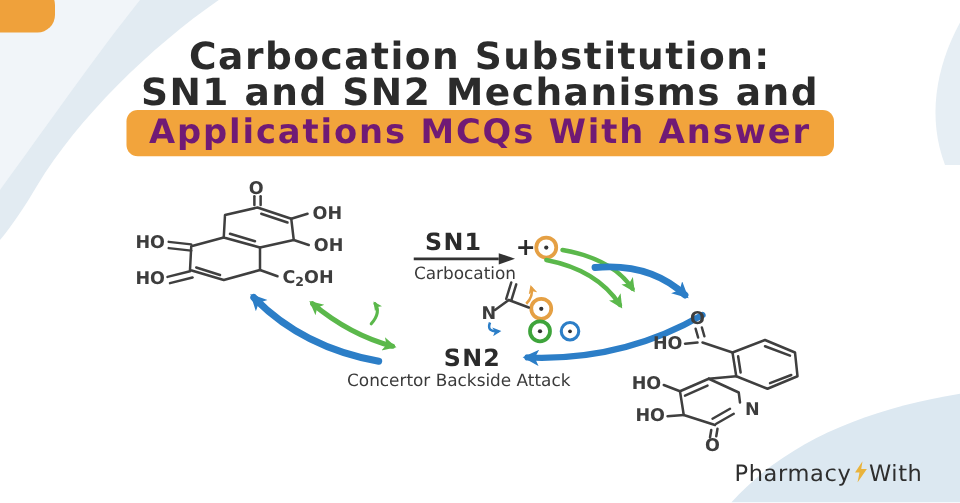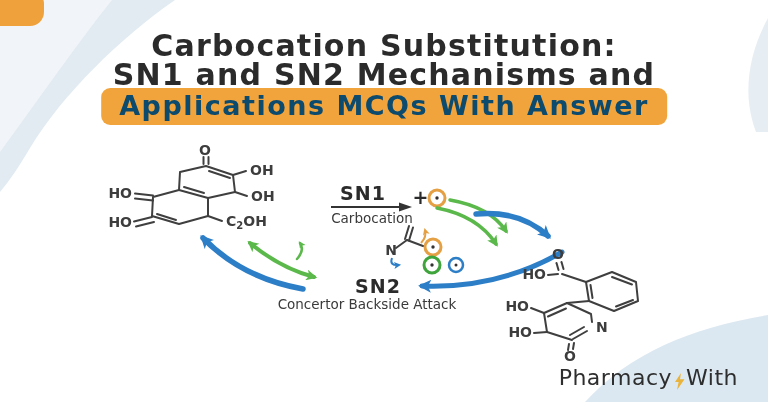--- a/index.html
+++ b/index.html
@@ -3,23 +3,23 @@
 <meta charset="utf-8">
 <style>
   html,body{margin:0;padding:0;}
   body{font-family:"DejaVu Sans","Liberation Sans",sans-serif;background:#fff;}
   .canvas{position:relative;width:768px;height:402px;background:#ffffff;overflow:hidden;}
   .art{position:absolute;inset:0;width:768px;height:402px;}
   .title{position:absolute;top:31px;left:0;right:0;text-align:center;
          font-weight:bold;font-size:30px;line-height:29px;color:#2b2b2b;letter-spacing:1.2px;}
   .highlight{position:absolute;top:88px;left:50%;transform:translateX(-50%);
              background:#F2A43C;border-radius:9px;padding:2px 18px 4px;
-             font-weight:bold;font-size:27px;color:#0c4a6e;letter-spacing:1.5px;white-space:nowrap;}
-  .brand{position:absolute;right:30px;bottom:12px;display:flex;align-items:flex-end;
-         font-size:22px;color:#2e2e2e;letter-spacing:0.5px;}
+             font-weight:bold;font-size:27px;color:#701a75;letter-spacing:1.5px;white-space:nowrap;}
+  .brand{position:absolute;right:30px;bottom:12px;display:flex;align-items:flex-start;
+         font-size:18px;color:#2e2e2e;letter-spacing:0.5px;}
   .brand .bolt{margin:0 1px 0 2px;display:block;}
   svg text{font-family:"DejaVu Sans","Liberation Sans",sans-serif;}
   .atom{font-size:14px;font-weight:bold;fill:#3d3d3d;}
   .atom-sub{font-size:10px;font-weight:bold;fill:#3d3d3d;}
   .rxn-big{font-size:19px;font-weight:bold;fill:#2b2b2b;letter-spacing:1px;}
   .rxn-small{font-size:13.5px;fill:#3a3a3a;}
   .bond{stroke:#3f3f3f;stroke-width:2;fill:none;stroke-linejoin:round;stroke-linecap:round;}
 </style>
 </head>
 <body>

